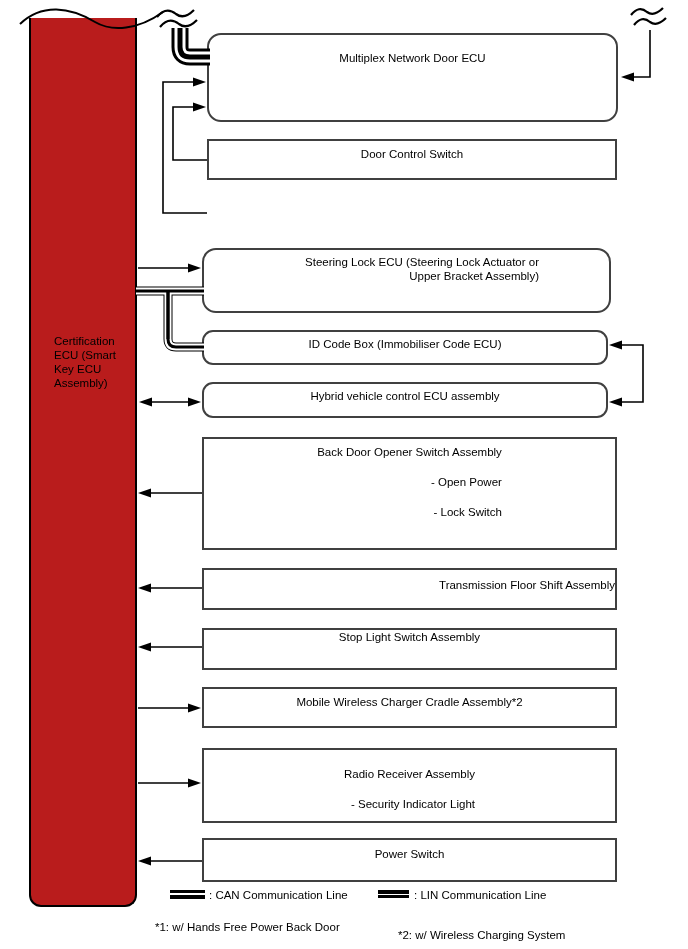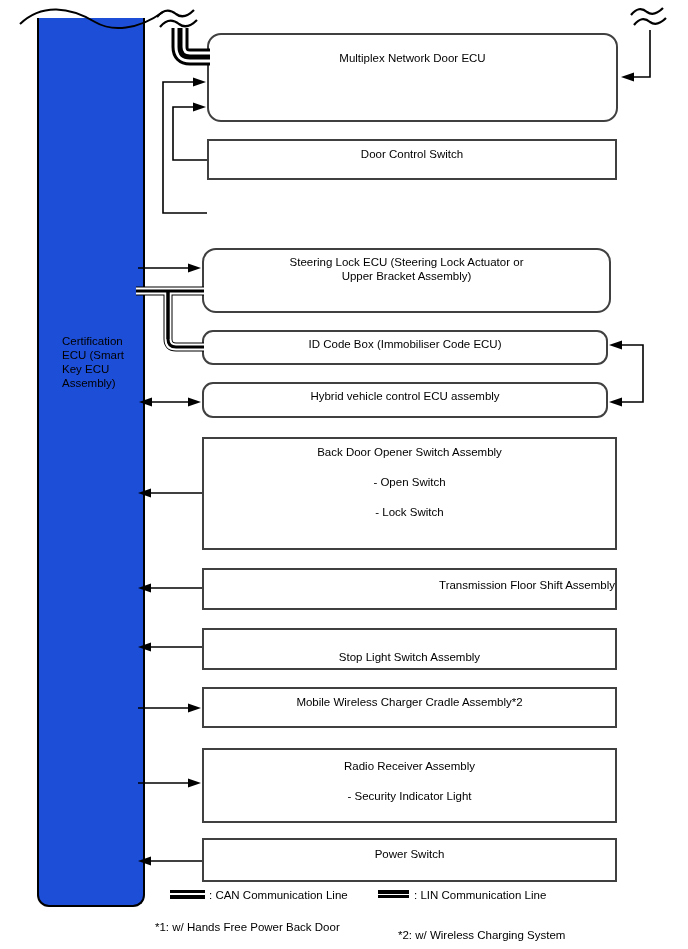--- a/index.html
+++ b/index.html
@@ -7,39 +7,39 @@
     position:relative;width:688px;height:949px;background:#ffffff;
     font-family:"Liberation Sans","DejaVu Sans",sans-serif;color:#000;
     overflow:hidden;
   }
   .box{
     position:absolute;background:#fff;border:2px solid #404040;
     box-sizing:border-box;text-align:center;font-size:11.5px;line-height:14px;
   }
   .rounded{border-radius:14px;border-width:2.5px;}
   .rounded-sm{border-radius:11px;border-width:2.5px;}
-  .inline-left{display:inline-block;text-align:center;}
+  .inline-left{display:inline-block;text-align:right;}
   .sub-item{display:block;margin-top:16px;}
   
-  #cert-box{left:29px;top:18px;width:108px;height:889px;background:#1d4ed8;
+  #cert-box{left:29px;top:18px;width:108px;height:889px;background:#b91c1c;
     border:2px solid #000;border-top:none;border-radius:0 0 12px 12px;
-    box-sizing:border-box;position:absolute;margin-left:8px;}
+    box-sizing:border-box;position:absolute;}
   #cert-label{position:absolute;left:23px;top:316px;width:80px;font-size:11.5px;line-height:14px;text-align:left;}
   #box-multiplex{left:207px;top:33px;width:411px;height:89px;padding-top:16px;}
   #box-door{left:207px;top:139px;width:410px;height:41px;padding-top:6px;}
   #box-kick{left:207px;top:191px;width:410px;height:42px;padding-top:4px;}
   #box-steering{left:202px;top:248px;width:409px;height:65px;padding-top:5px;}
   #box-steering .inline-left{width:265px;}
   #box-idcode{left:202px;top:330px;width:406px;height:35px;padding-top:5px;}
   #box-hybrid{left:202px;top:382px;width:406px;height:36px;padding-top:5px;}
   #box-backdoor{left:202px;top:437px;width:415px;height:113px;padding-top:6px;}
   #box-transmission{left:202px;top:568px;width:415px;height:42px;padding-top:8px;text-align:right;}
-  #box-stoplight{left:202px;top:628px;width:415px;height:42px;padding-top:20px;}
+  #box-stoplight{left:202px;top:628px;width:415px;height:42px;padding-top:0;}
   #box-mobile{left:202px;top:687px;width:415px;height:41px;padding-top:6px;}
-  #box-radio{left:202px;top:748px;width:415px;height:75px;padding-top:9px;}
+  #box-radio{left:202px;top:748px;width:415px;height:75px;padding-top:17px;}
   #box-power{left:202px;top:838px;width:415px;height:44px;padding-top:7px;}
   
   .legend-text{position:absolute;font-size:11.5px;line-height:14px;}
   #legend-can-sym{position:absolute;left:170px;top:890px;width:35px;height:9px;
     background:linear-gradient(to bottom,#000 0 3.5px,#fff 3.5px 5.5px,#000 5.5px 9px);}
   #legend-can-text{left:209px;top:888px;}
   #legend-lin-sym{position:absolute;left:378px;top:890px;width:31px;height:8px;
     background:linear-gradient(to bottom,#000 0 4px,#fff 4px 5.5px,#000 5.5px 8px);}
   #legend-lin-text{left:414px;top:888px;}
   #footnote-1{left:155px;top:920px;}
@@ -73,21 +73,21 @@
     <span>ID Code Box (Immobiliser Code ECU)</span>
   </div>
 
   <div class="box rounded-sm" id="box-hybrid">
     <span>Hybrid vehicle control ECU assembly</span>
   </div>
 
   <div class="box" id="box-backdoor">
     <div class="inline-left">
       <span>Back Door Opener Switch Assembly</span>
-      <span class="sub-item">- Open Switch</span>
+      <span class="sub-item">- Open Power</span>
       <span class="sub-item">- Lock Switch</span>
     </div>
   </div>
 
   <div class="box" id="box-transmission">
     <span>Transmission Floor Shift Assembly</span>
   </div>
 
   <div class="box" id="box-stoplight">
     <span>Stop Light Switch Assembly</span>

